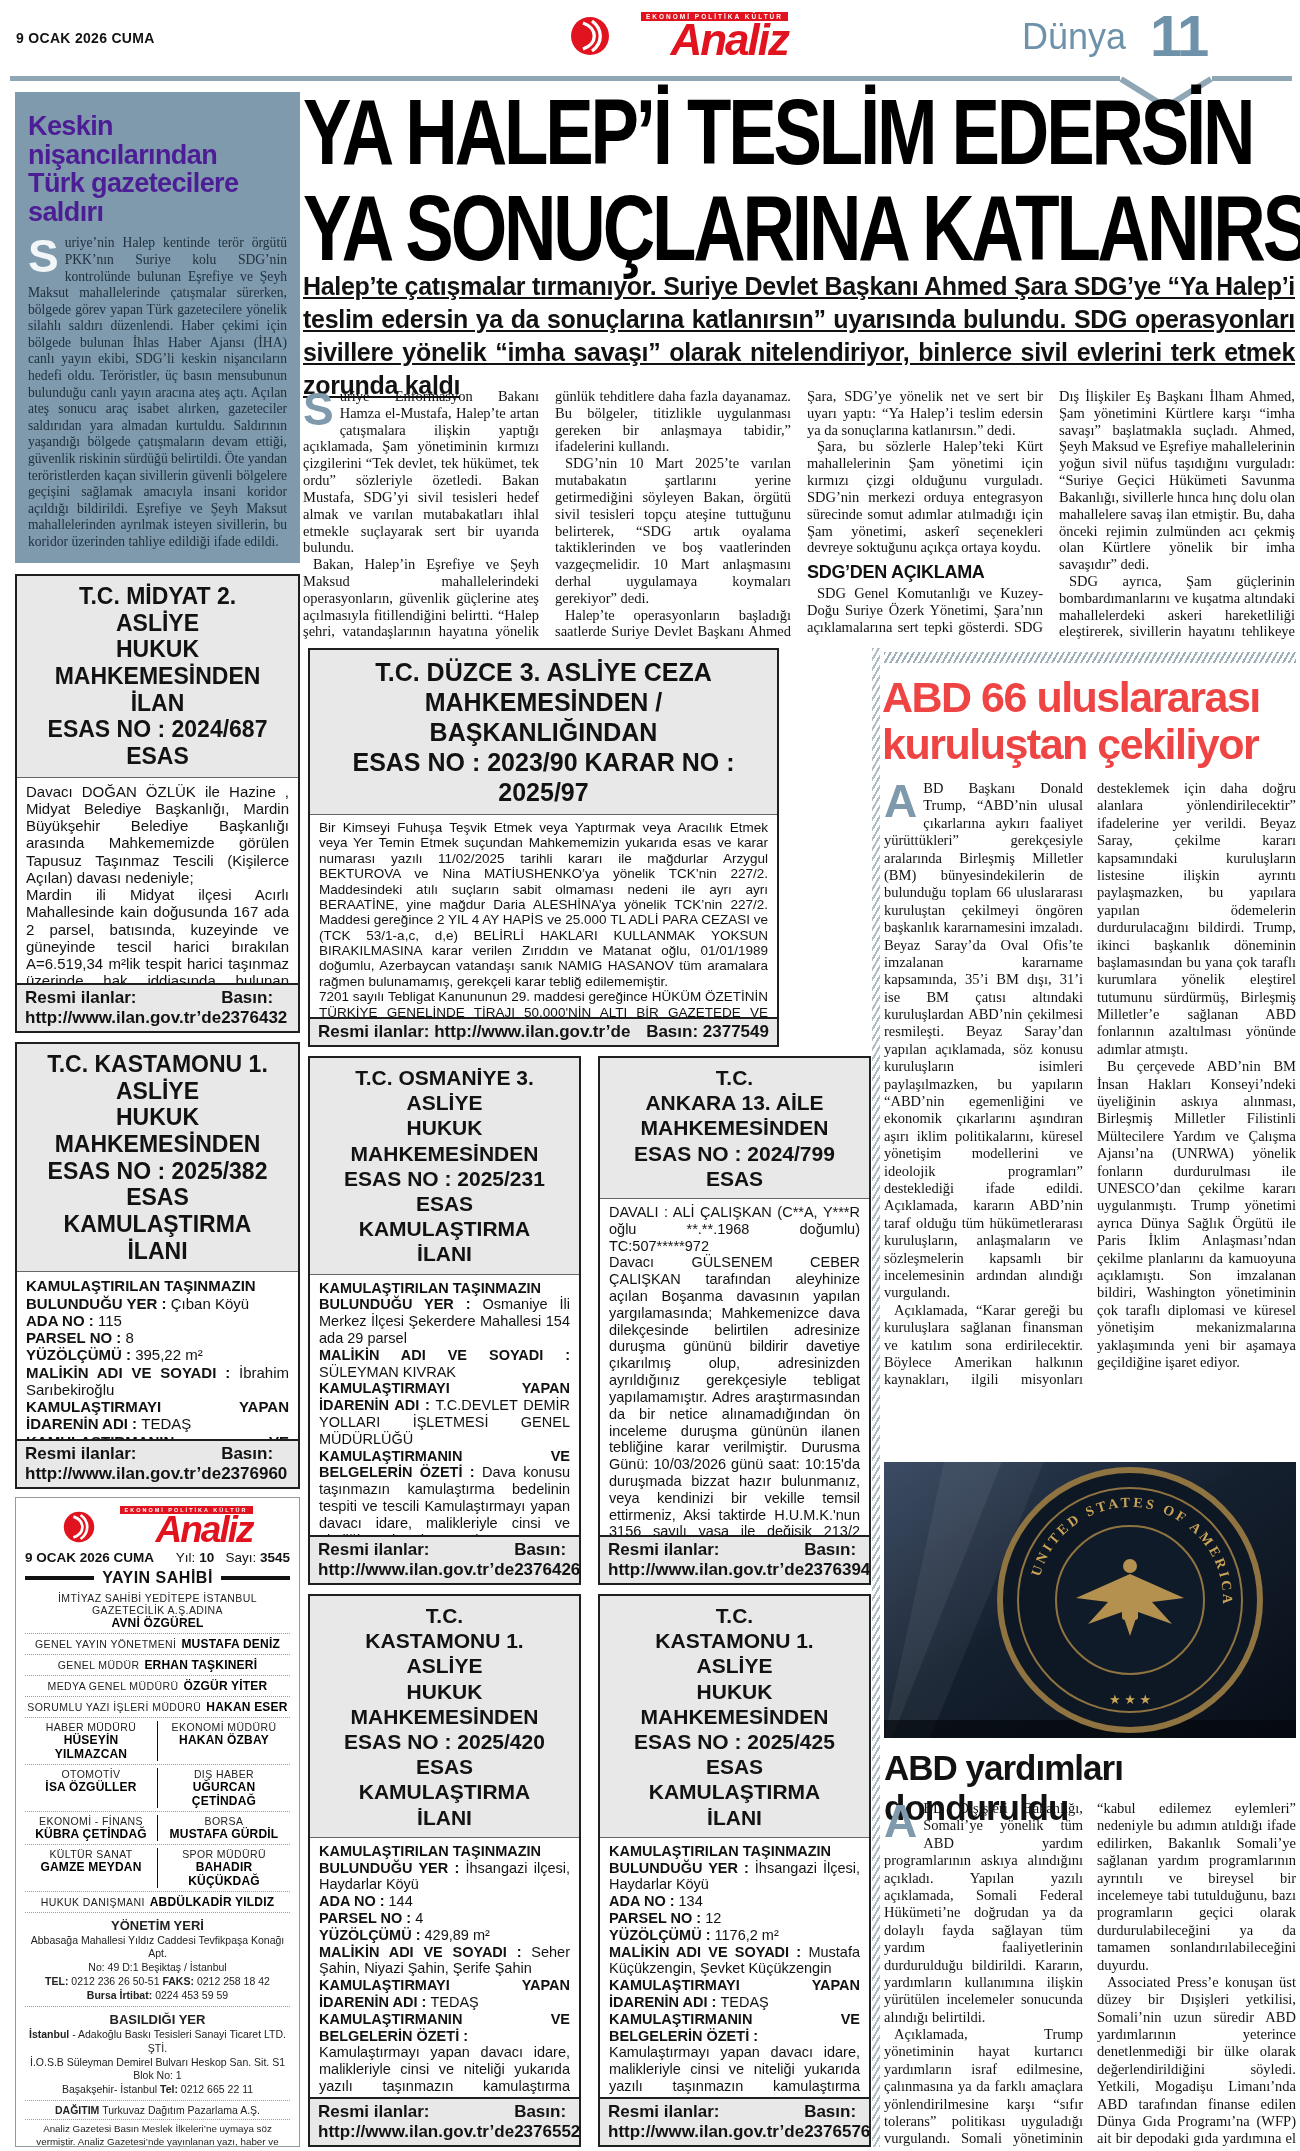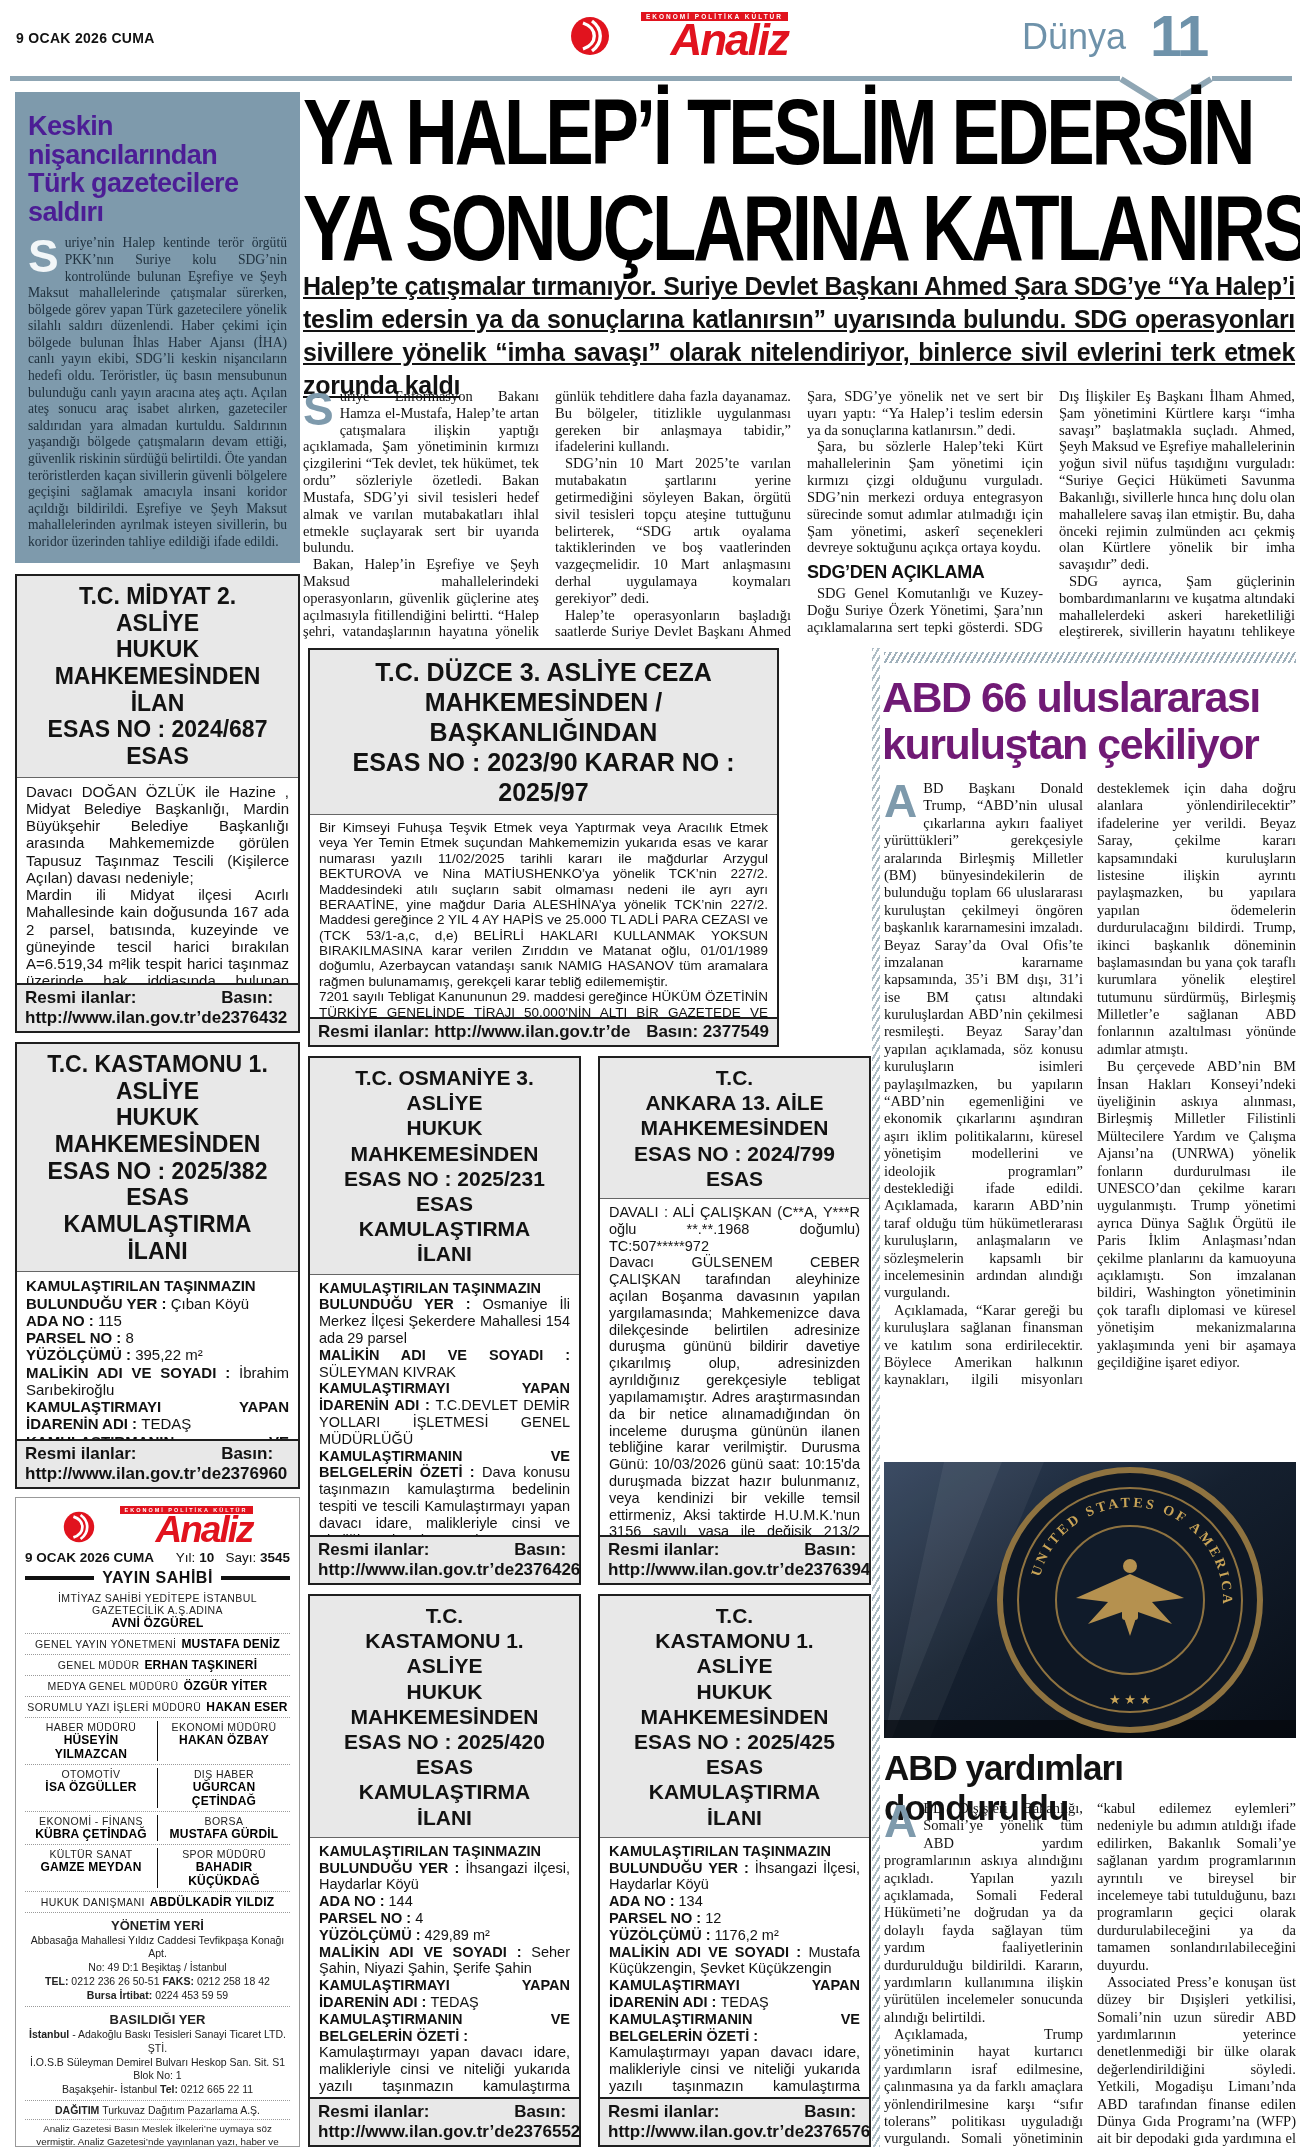--- a/index.html
+++ b/index.html
@@ -64,21 +64,21 @@
   .ad-s .ad-body{font-size:15px;line-height:1.15;}
   .ad-m .ad-head{font-size:21px;line-height:1.2;}
   .ad-m .ad-body{font-size:14.5px;line-height:1.16;}
   .ad-l .ad-head{font-size:25px;line-height:1.2;}
   .ad-l .ad-body{font-size:13.5px;line-height:1.14;}
 
   
   .hatch-h{background:repeating-linear-gradient(120deg,#9fb0bb 0 2px,#fff 2px 5px);}
   .hatch-v{background:repeating-linear-gradient(120deg,#aebdc6 0 2px,#fff 2px 5px);}
   .r-head1{left:882px;top:674px;width:418px;font-size:43px;line-height:47px;font-weight:bold;
-           letter-spacing:-1.5px;color:#701a75;}
+           letter-spacing:-1.5px;color:#ef4444;}
   .r-body{font-family:"Liberation Serif",serif;font-size:14.5px;line-height:1.2;
           column-count:2;column-gap:14px;text-align:justify;overflow:hidden;}
   .r-body p{margin:0;text-indent:10px;}
   .r-body p.lead{text-indent:0;}
   .r-head2{left:884px;top:1748px;width:416px;font-size:35px;line-height:40px;font-weight:bold;
            letter-spacing:-1px;}
   .photo{left:884px;top:1462px;width:412px;height:276px;}
 
   
   .mast{left:15px;top:1497px;width:285px;height:650px;border:1px solid #999;

